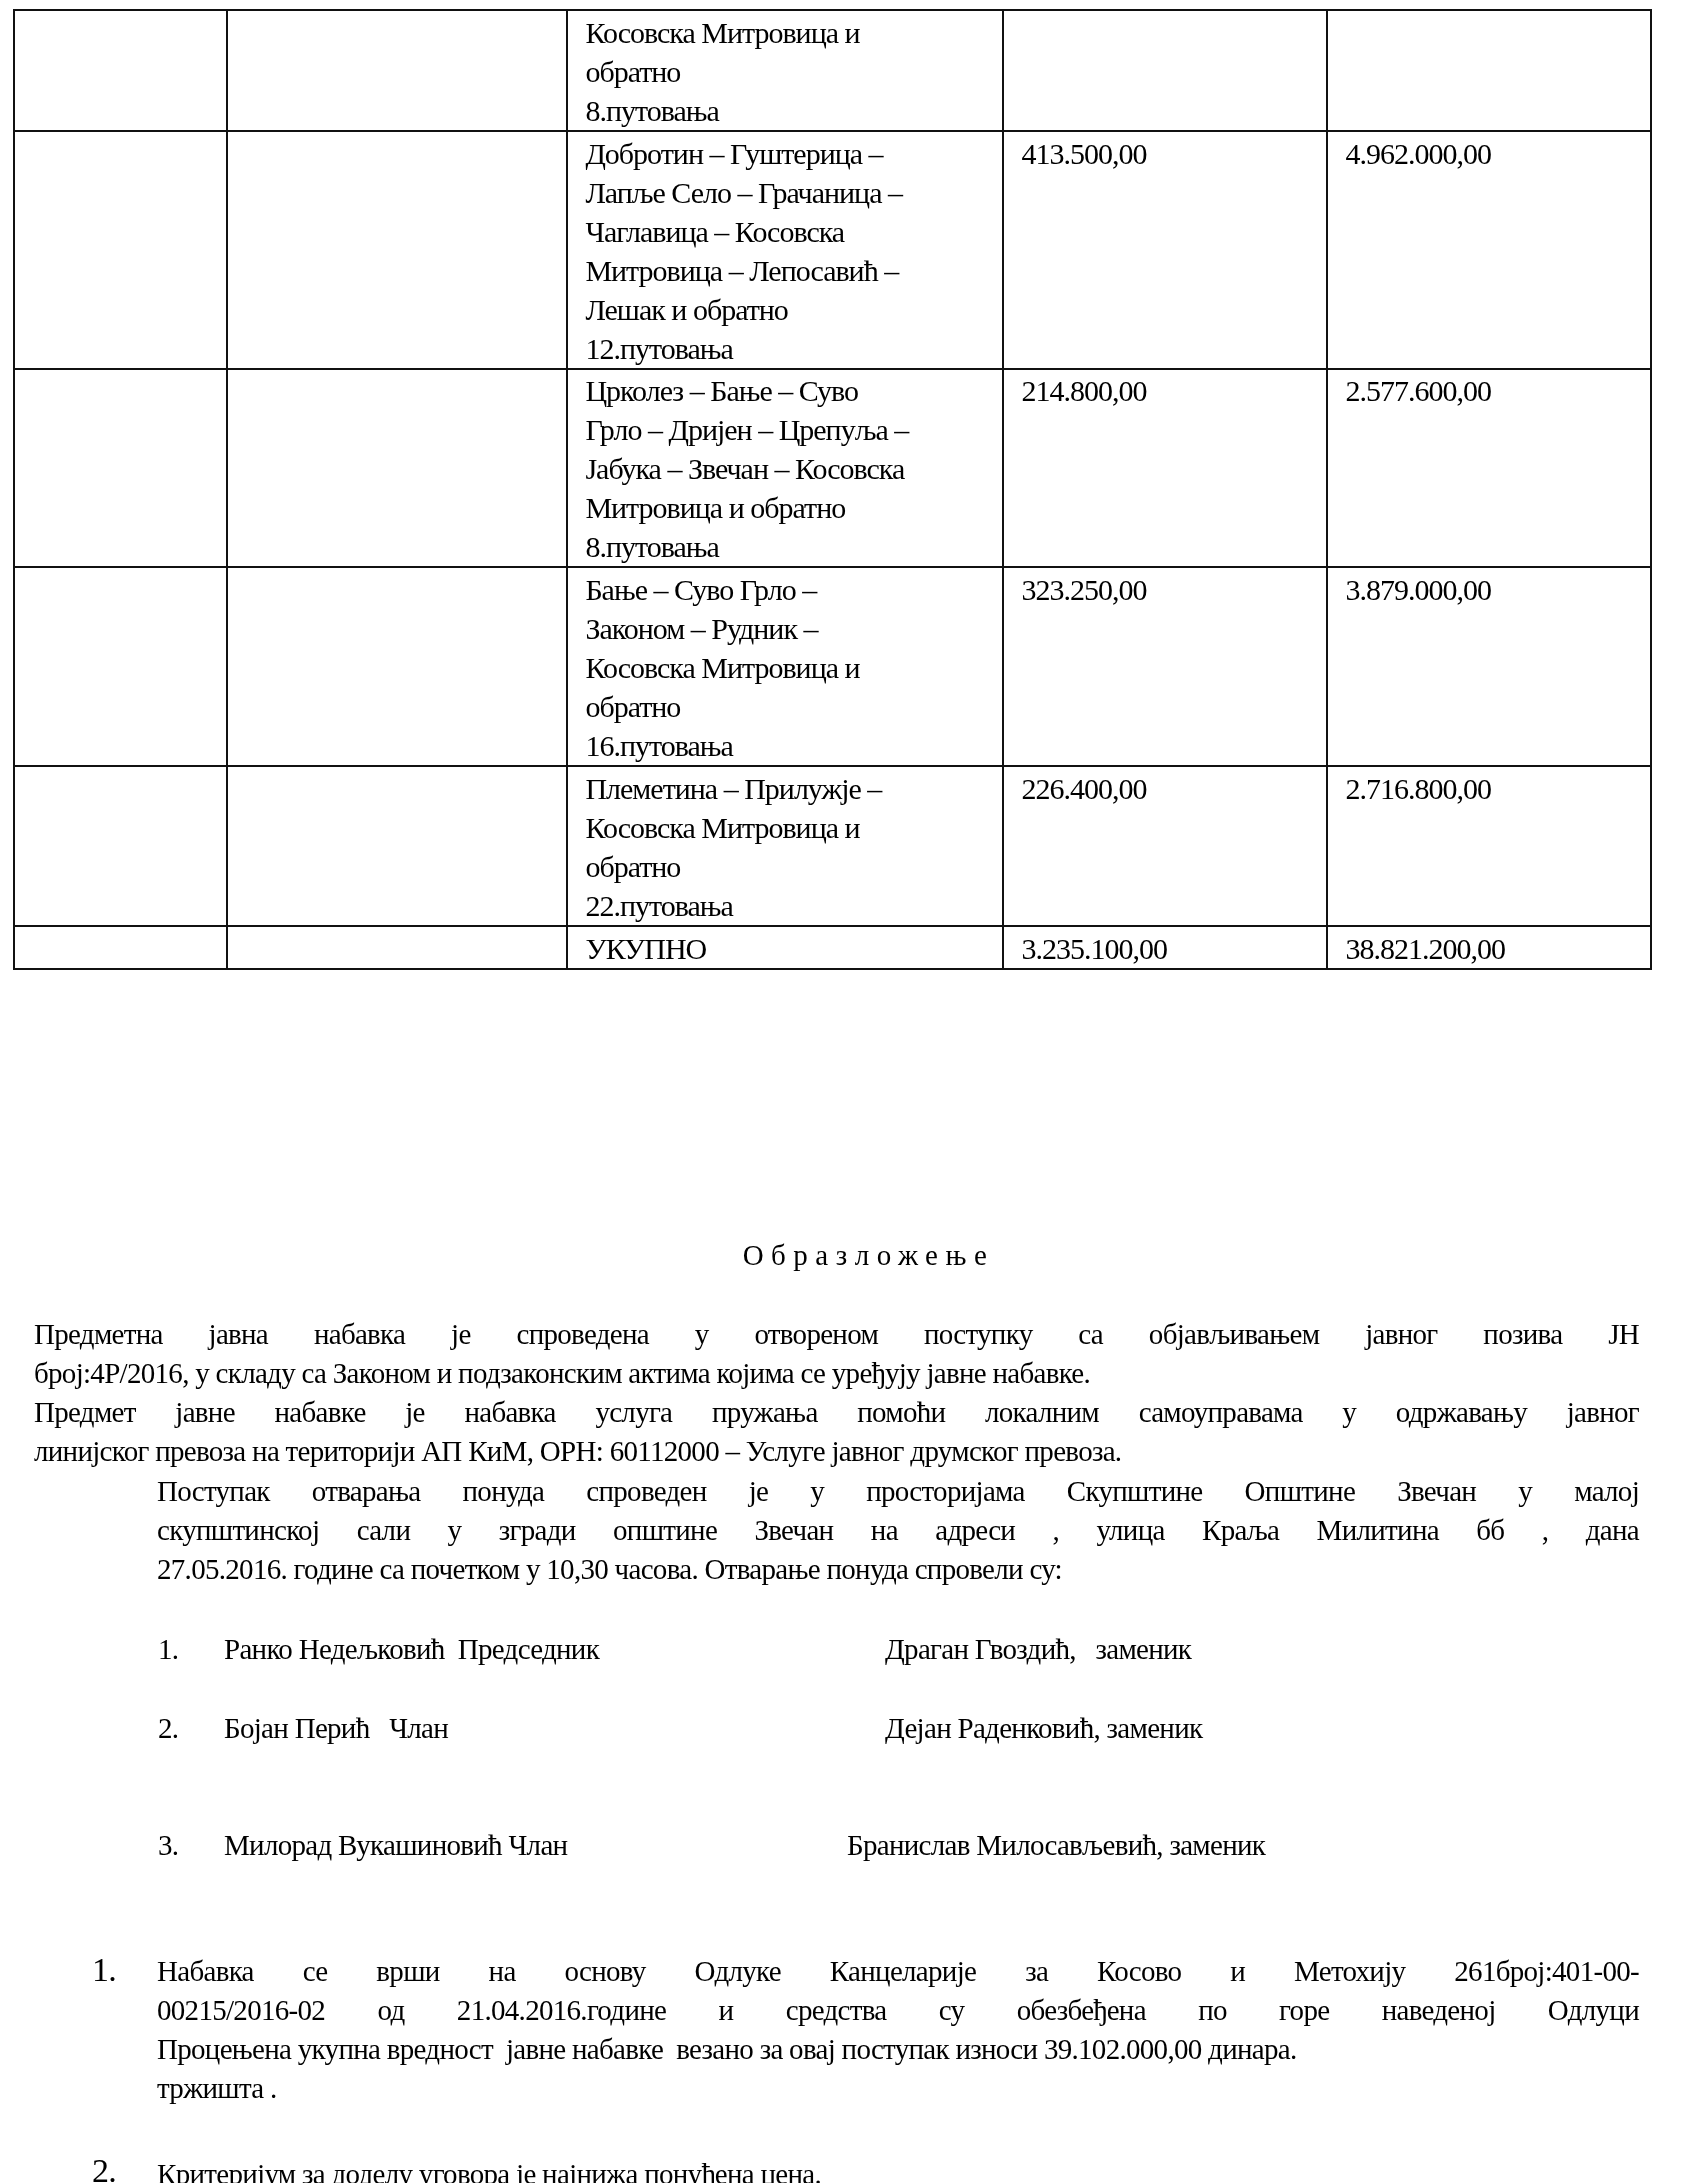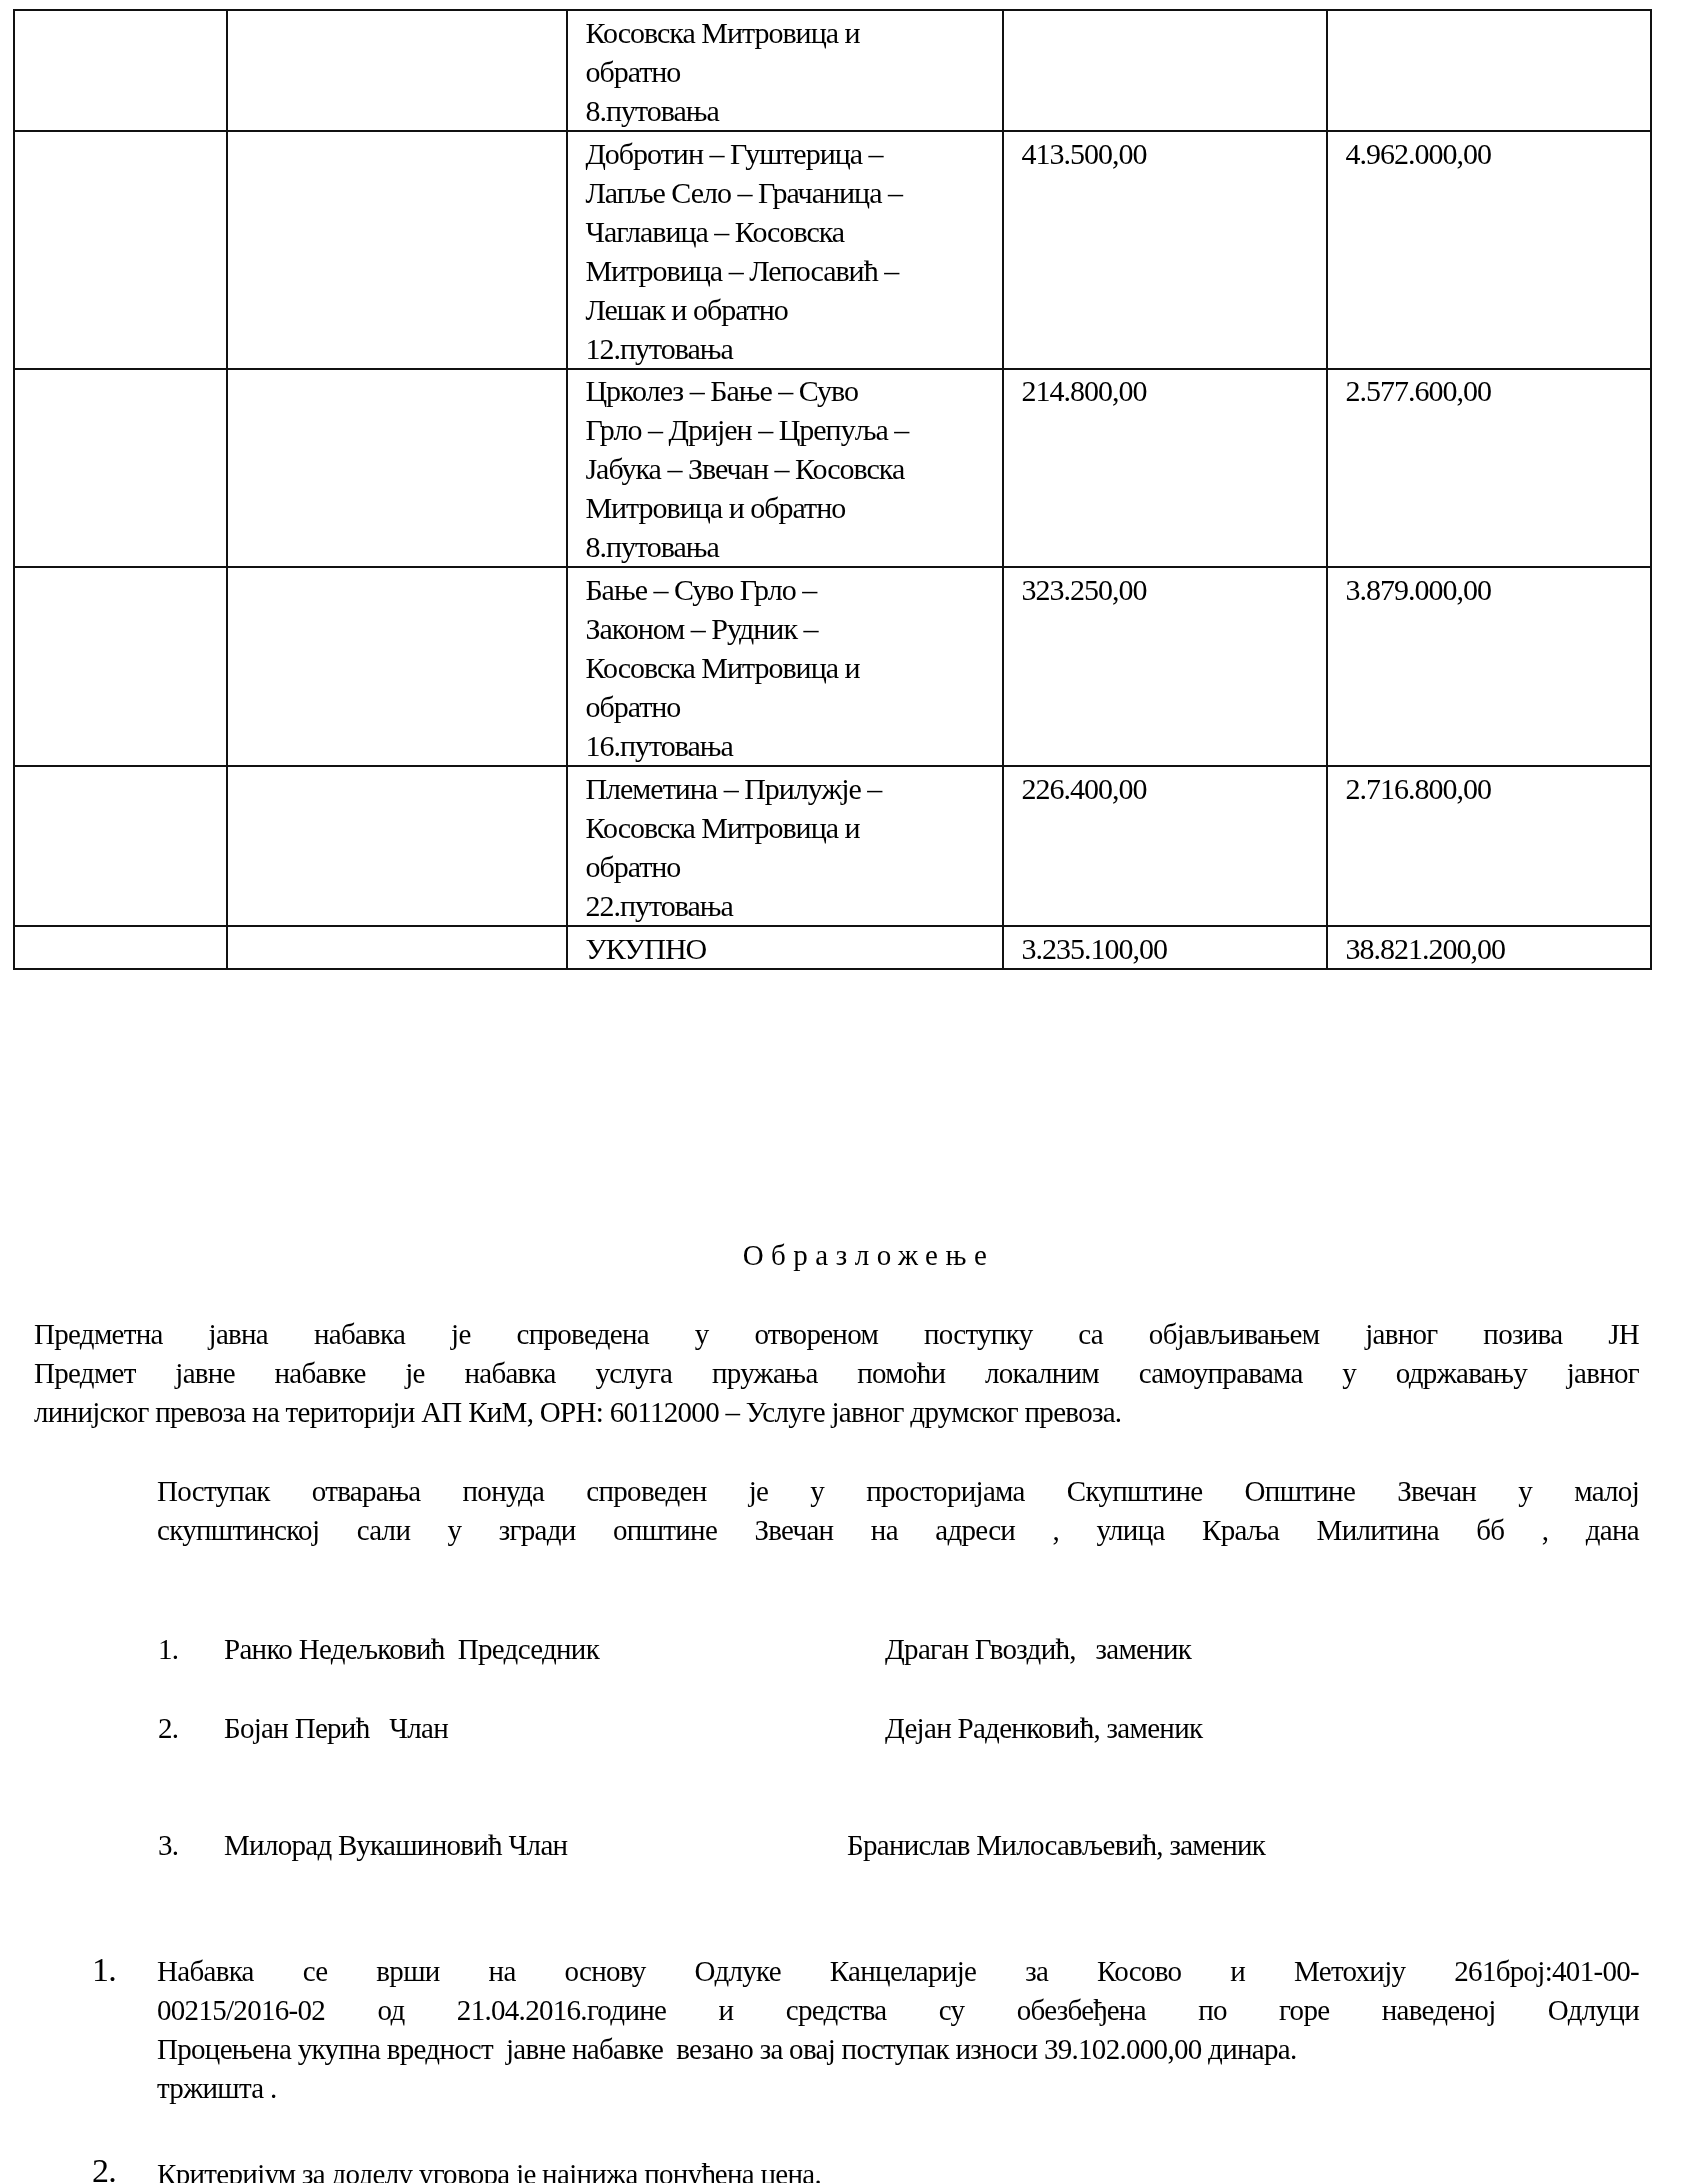--- a/index.html
+++ b/index.html
@@ -123,27 +123,29 @@
           <span class="ln">38.821.200,00</span>
         </td>
     </tr>
   </tbody>
 </table>
 
 <div class="heading">Образложење</div>
 
 <div class="txt" style="left:34px; top:1315px; width:1605px;">
   <span class="line-j">Предметна јавна набавка је спроведена у отвореном поступку са објављивањем  јавног позива ЈН</span>
+  <span class="line-l">број:4Р/2016, у складу са Законом и подзаконским актима којима се уређују јавне набавке.</span>
   <span class="line-j">Предмет јавне набавке је набавка услуга пружања помоћи локалним самоуправама у одржавању јавног</span>
   <span class="line-l">линијског превоза на територији АП КиМ, ОРН: 60112000 – Услуге јавног друмског превоза.</span>
 </div>
 
 <div class="txt" style="left:157px; top:1472px; width:1482px;">
   <span class="line-j">Поступак отварања понуда спроведен је у просторијама Скупштине Општине Звечан у малој</span>
   <span class="line-j">скупштинској сали у згради општине Звечан на адреси , улица Краља Милитина бб  , дана</span>
+  <span class="line-l">27.05.2016. године са почетком у 10,30  часова. Отварање понуда спровели су:</span>
 </div>
 
 <div>
   <div class="txt" style="left:158px; top:1630px;">1.</div>
   <div class="txt" style="left:224px; top:1630px; white-space:pre;">Ранко Недељковић  Председник</div>
   <div class="txt" style="left:885px; top:1630px; white-space:pre;">Драган Гвоздић,   заменик</div>
 
   <div class="txt" style="left:158px; top:1709px;">2.</div>
   <div class="txt" style="left:224px; top:1709px; white-space:pre;">Бојан Перић   Члан</div>
   <div class="txt" style="left:885px; top:1709px; white-space:pre;">Дејан Раденковић, заменик</div>

